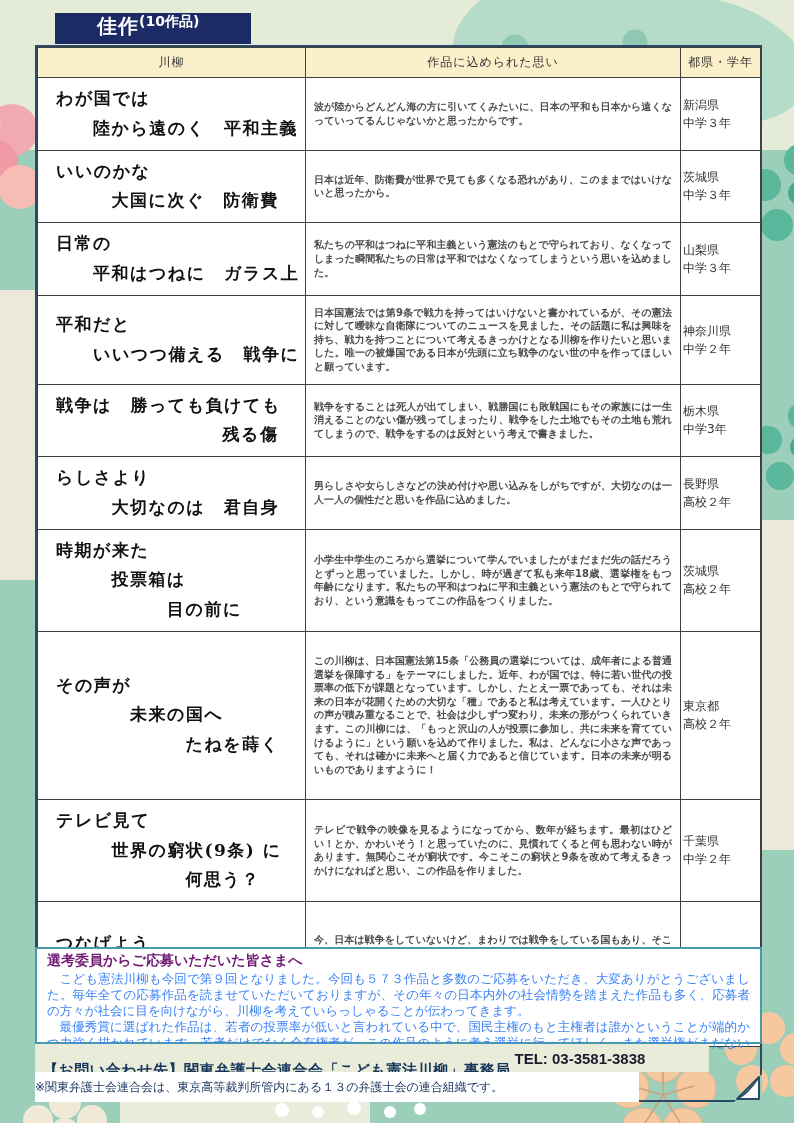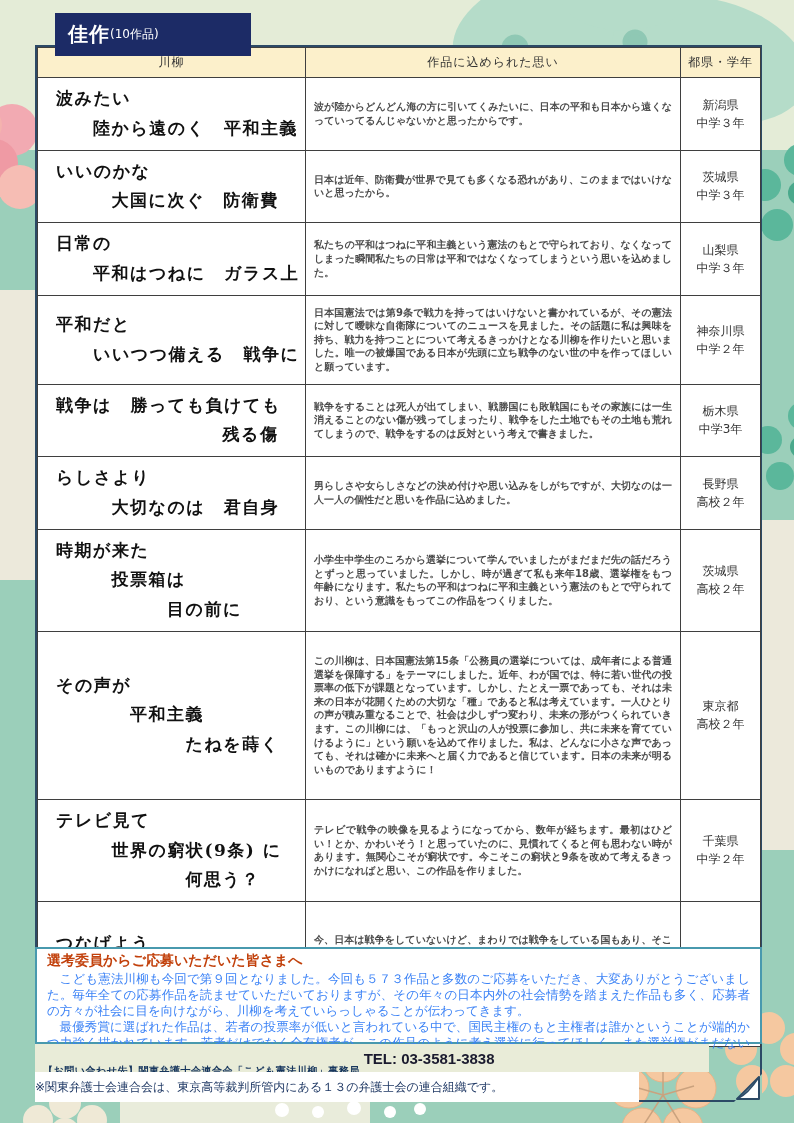--- a/index.html
+++ b/index.html
@@ -14,60 +14,60 @@
   .bg-creampatch-l{left:0;top:290px;width:37px;height:290px;background:#ece9db;}
   .bg-creampatch-r{right:0;top:520px;width:32px;height:330px;background:#ece9db;}
   .bg-creampatch-b{left:120px;top:1095px;width:250px;height:28px;background:#e9ecdb;}
   svg.bg{overflow:visible;}
   
   .card{
     position:absolute;left:35px;top:45px;width:727px;height:1057px;
     border:2px solid #2c4a66;box-sizing:border-box;z-index:2;
   }
   .badge{
-    position:absolute;left:18px;top:-34px;width:196px;height:43px;
-    background:#1c2b66;color:#fff;display:flex;align-items:center;
-    padding-left:13px;box-sizing:border-box;z-index:3;
+    position:absolute;left:18px;top:-34px;width:196px;height:31px;
+    background:#1c2b66;color:#fff;display:flex;align-items:flex-start;
+    padding-left:42px;box-sizing:border-box;z-index:3;
   }
   .badge .t1{font-size:20px;font-weight:bold;font-family:"DejaVu Serif","Liberation Serif",serif;letter-spacing:1px;}
-  .badge .t2{font-size:12px;font-weight:normal;}
+  .badge .t2{font-size:14px;font-weight:bold;}
   
   table.poems{border-collapse:collapse;width:723px;table-layout:fixed;background:transparent;}
   table.poems th,table.poems td{border:1.6px solid #3f3f3f;background:#fff;box-sizing:border-box;}
   table.poems th{
     height:30px;background:#fcf0cb;font-size:12px;font-weight:normal;color:#333;
     text-align:center;letter-spacing:1px;
   }
   col.c-poem{width:268px;} col.c-thought{width:375px;} col.c-region{width:80px;}
   td.poem-cell{vertical-align:middle;padding:6px 6px 6px 18px;}
   .poem-line{
     white-space:pre;font-family:"DejaVu Serif","Liberation Serif",serif;
     font-weight:600;font-size:17px;color:#111;letter-spacing:1.5px;line-height:1.75;
   }
   td.thought-cell{vertical-align:middle;padding:4px 8px;}
   .thought{font-size:10px;line-height:1.36;color:#4c4c4c;text-align:justify;font-weight:bold;}
-  td.region-cell{vertical-align:middle;text-align:center;padding:12px;}
+  td.region-cell{vertical-align:middle;padding:2px;}
   .region,.grade{font-size:12px;color:#333;line-height:1.5;}
   tbody tr:nth-child(1){height:63px;} tbody tr:nth-child(2){height:63px;margin-top:36px;}
   tbody tr:nth-child(3){height:63px;} tbody tr:nth-child(4){height:89px;}
   tbody tr:nth-child(5){height:63px;} tbody tr:nth-child(6){height:52px;margin-top:12px;}
   tbody tr:nth-child(7){height:85px;} tbody tr:nth-child(8){height:168px;}
   tbody tr:nth-child(9){height:75px;margin-left:44px;} tbody tr:nth-child(10){height:145px;}
   
   .message-box{
     position:absolute;left:-2px;top:900px;width:727px;height:97px;box-sizing:border-box;
     background:#fff;border:2px solid #4899ae;padding:3px 10px 0 10px;
   }
-  .message-heading{font-size:14px;font-weight:bold;color:#c2410c;margin:0 0 1px 0;}
+  .message-heading{font-size:14px;font-weight:bold;color:#701a75;margin:0 0 1px 0;}
   .message-box p{margin:0;font-size:12.5px;line-height:1.27;color:#3b82f6;text-indent:1em;text-align:justify;}
   .contact-strip{
     position:absolute;left:-2px;top:997px;width:674px;height:28px;background:#e9ecd8;
     display:flex;align-items:center;padding-left:8px;box-sizing:border-box;white-space:nowrap;
   }
-  .contact-jp{font-size:10px;font-weight:bold;color:#17365d;letter-spacing:0.5px;margin-top:25px;}
+  .contact-jp{font-size:15px;font-weight:bold;color:#17365d;letter-spacing:0.5px;margin-top:25px;}
   .contact-tel{font-size:15px;font-weight:bold;color:#1a1a2e;font-family:"Liberation Sans",sans-serif;margin-left:4px;}
   .note-strip{
     position:absolute;left:-2px;top:1025px;width:604px;height:30px;background:#fff;
     display:flex;align-items:center;box-sizing:border-box;
   }
   .note-text{font-size:12px;color:#1f3864;}
   .fold{position:absolute;right:-2px;bottom:-2px;z-index:4;}
 </style>
 </head>
 <body>
@@ -181,21 +181,21 @@
     <thead>
       <tr>
         <th>川柳</th>
         <th>作品に込められた思い</th>
         <th>都県・学年</th>
       </tr>
     </thead>
     <tbody id="rows-tbody">
   <tr>
     <td class="poem-cell">
-            <div class="poem-line">波みたい</div>
+            <div class="poem-line">わが国では</div>
             <div class="poem-line">　　陸から遠のく　平和主義</div>
           </td>
     <td class="thought-cell">
             <div class="thought">波が陸からどんどん海の方に引いてくみたいに、日本の平和も日本から遠くなっていってるんじゃないかと思ったからです。</div>
           </td>
     <td class="region-cell">
             <div class="region">新潟県</div>
             <div class="grade">中学３年</div>
           </td>
   </tr>
@@ -281,21 +281,21 @@
           </td>
     <td class="region-cell">
             <div class="region">茨城県</div>
             <div class="grade">高校２年</div>
           </td>
   </tr>
 
   <tr>
     <td class="poem-cell">
             <div class="poem-line">その声が</div>
-            <div class="poem-line">　　　　平和主義</div>
+            <div class="poem-line">　　　　未来の国へ</div>
             <div class="poem-line">　　　　　　　たねを蒔く</div>
           </td>
     <td class="thought-cell">
             <div class="thought">この川柳は、日本国憲法第15条「公務員の選挙については、成年者による普通選挙を保障する」をテーマにしました。近年、わが国では、特に若い世代の投票率の低下が課題となっています。しかし、たとえ一票であっても、それは未来の日本が花開くための大切な「種」であると私は考えています。一人ひとりの声が積み重なることで、社会は少しずつ変わり、未来の形がつくられていきます。この川柳には、「もっと沢山の人が投票に参加し、共に未来を育てていけるように」という願いを込めて作りました。私は、どんなに小さな声であっても、それは確かに未来へと届く力であると信じています。日本の未来が明るいものでありますように！</div>
           </td>
     <td class="region-cell">
             <div class="region">東京都</div>
             <div class="grade">高校２年</div>
           </td>
   </tr>

